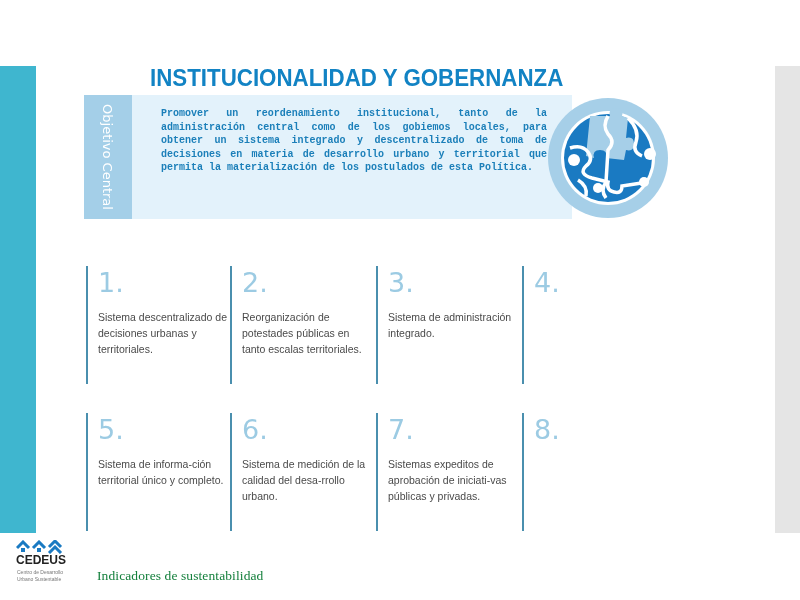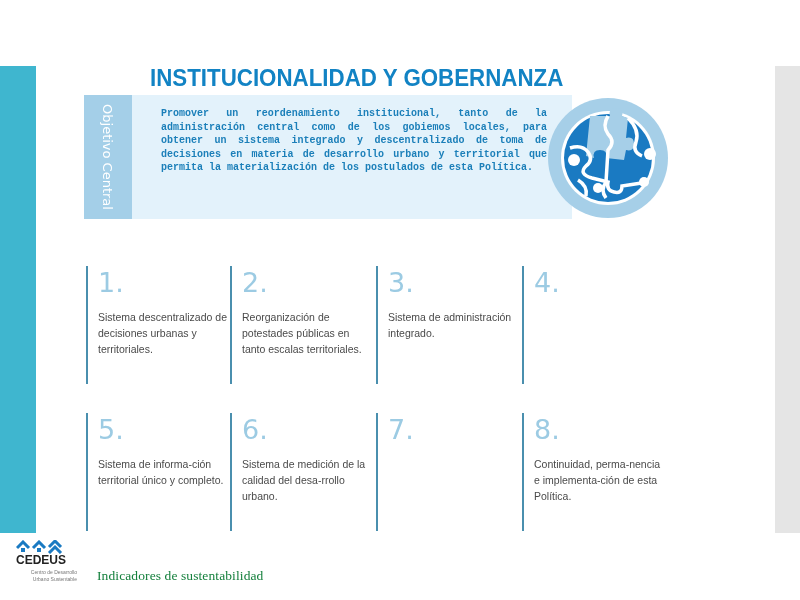--- a/index.html
+++ b/index.html
@@ -44,21 +44,21 @@
       margin-top: 8px; font-size: 10.5px; line-height: 15.8px; color: #4a4a4a;
       font-family: "Liberation Sans", sans-serif; width: 130px;
     }
 
     .footer-text {
       position: absolute; left: 97px; top: 568px;
       font-size: 13.5px; color: #15803d; font-family: Liberation Serif, serif;
       letter-spacing: 0.1px;
     }
 
-    .logo { position: absolute; left: 14px; top: 540px; width: 60px; height: 55px; text-align: right; }
+    .logo { position: absolute; left: 14px; top: 540px; width: 60px; height: 55px; }
     .logo-name {
       position: absolute; left: 2px; top: 13px; font-weight: bold; font-size: 12px; color: #222;
       font-family: "Liberation Sans", sans-serif; letter-spacing: 0px;
     }
     .logo-sub { position: absolute; left: 3px; top: 29px; font-size: 5px; line-height: 7px; color: #777; width: 60px; }
   </style>
 </head>
 <body>
 
 <div class="left-bar"></div>
@@ -110,24 +110,24 @@
 <div class="item" style="left:86px; top:413px;">
   <div class="num">5.</div>
   <div class="desc">Sistema de informa-ción territorial único y completo.</div>
 </div>
 <div class="item" style="left:230px; top:413px;">
   <div class="num">6.</div>
   <div class="desc">Sistema de medición de la calidad del desa-rrollo urbano.</div>
 </div>
 <div class="item" style="left:376px; top:413px;">
   <div class="num">7.</div>
+  <div class="desc">Sistemas expeditos de aprobación de iniciati-vas públicas y privadas.</div>
 </div>
 <div class="item" style="left:522px; top:413px;">
   <div class="num">8.</div>
-  <div class="desc">Continuidad, perma-nencia e implementa-ción de esta Política.</div>
 </div>
 
 <div class="logo">
   <svg width="50" height="14" viewBox="0 0 50 14" style="position:absolute;left:2px;top:0;">
     <path d="M1 8 L7 2 L13 8" stroke="#1a7ac2" stroke-width="3" fill="none"></path>
     <rect x="5" y="8" width="4" height="4" fill="#1a7ac2"></rect>
     <path d="M17 8 L23 2 L29 8" stroke="#1a7ac2" stroke-width="3" fill="none"></path>
     <rect x="21" y="8" width="4" height="4" fill="#1a7ac2"></rect>
     <path d="M33 7 L39 1 L45 7" stroke="#1a7ac2" stroke-width="3" fill="none"></path>
     <path d="M33 13 L39 7 L45 13" stroke="#1a7ac2" stroke-width="3" fill="none"></path>

